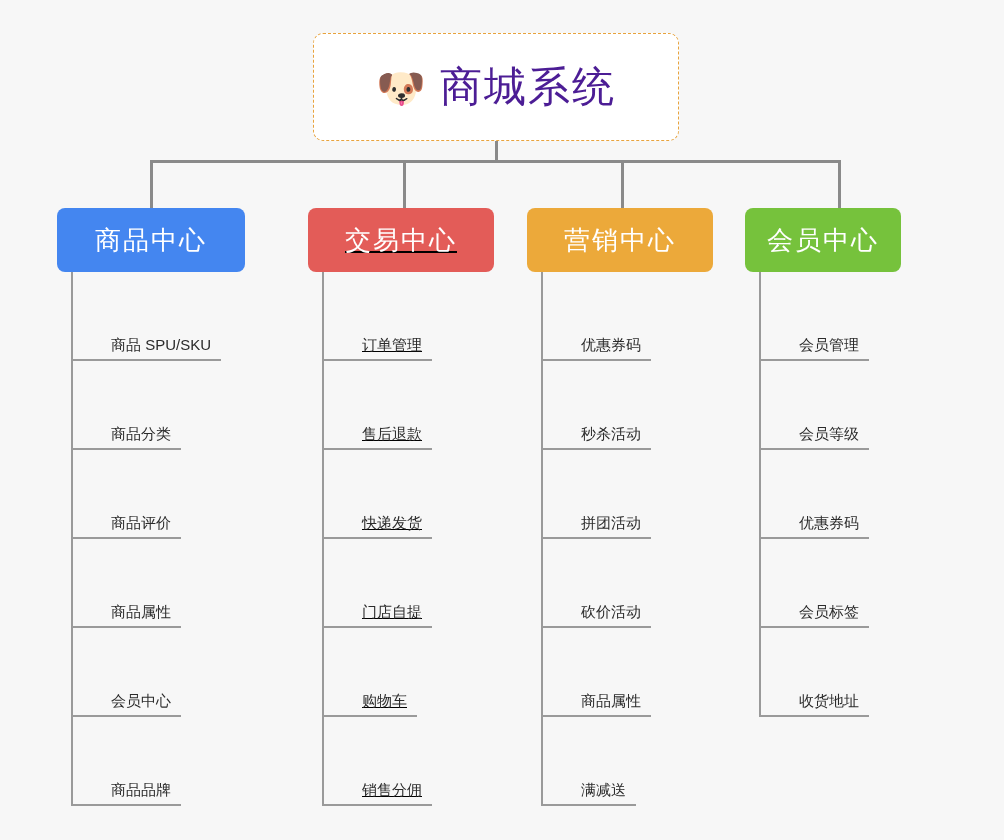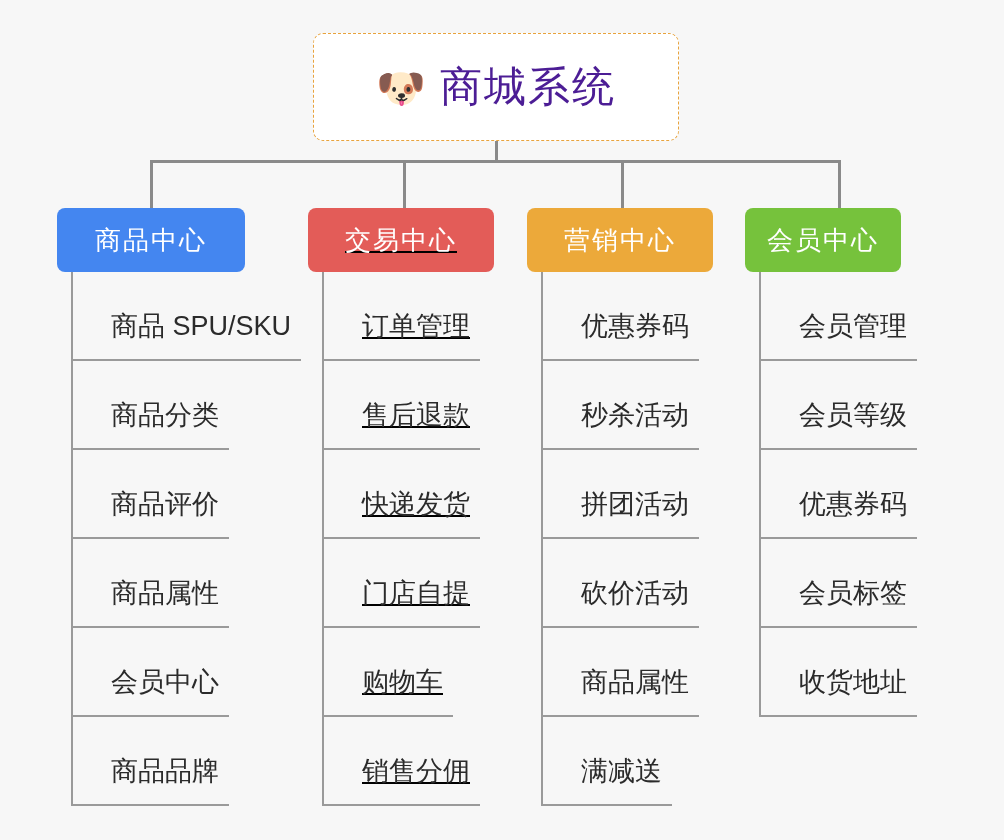--- a/index.html
+++ b/index.html
@@ -102,24 +102,24 @@
   }
   .leaf-item {
     position: relative;
     height: 89px;
     box-sizing: border-box;
     display: flex;
     align-items: flex-end;
   }
   .leaf-label {
     display: inline-block;
-    font-size: 27px;
+    font-size: 15px;
     color: #2b2b2b;
     white-space: nowrap;
-    padding: 0 10px 17px 10px;
+    padding: 0 10px 6px 10px;
     margin-left: 28px;
     border-bottom: 2px solid #9a9a9a;
     line-height: 1.1;
   }
   .leaf-item .underline-ext {
     position: absolute;
     left: 0;
     bottom: 0;
     height: 2px;
     width: 30px;

